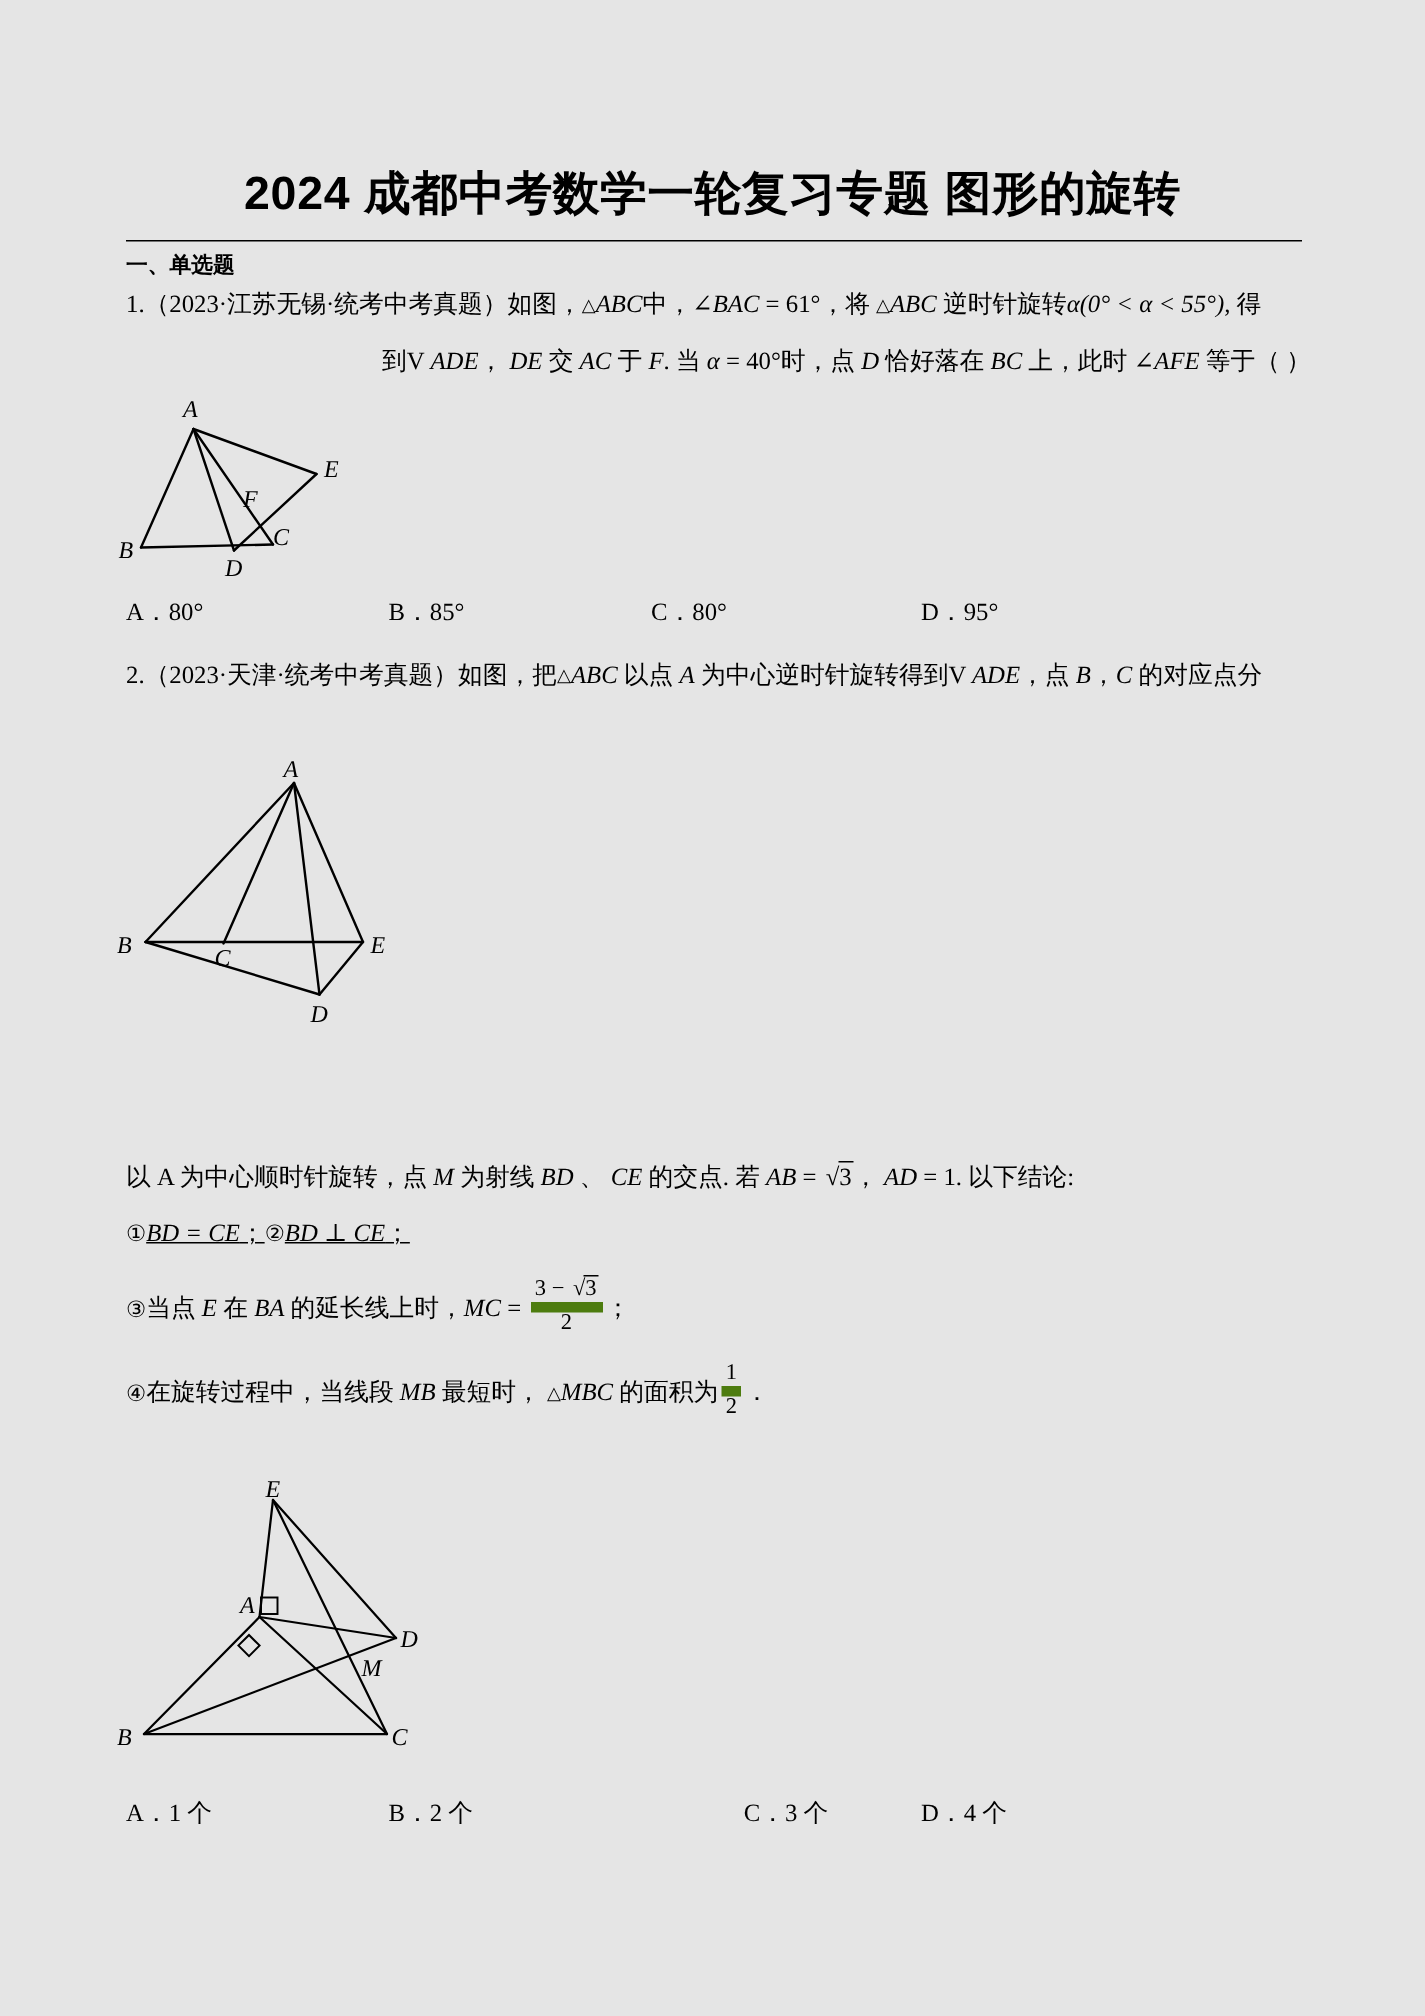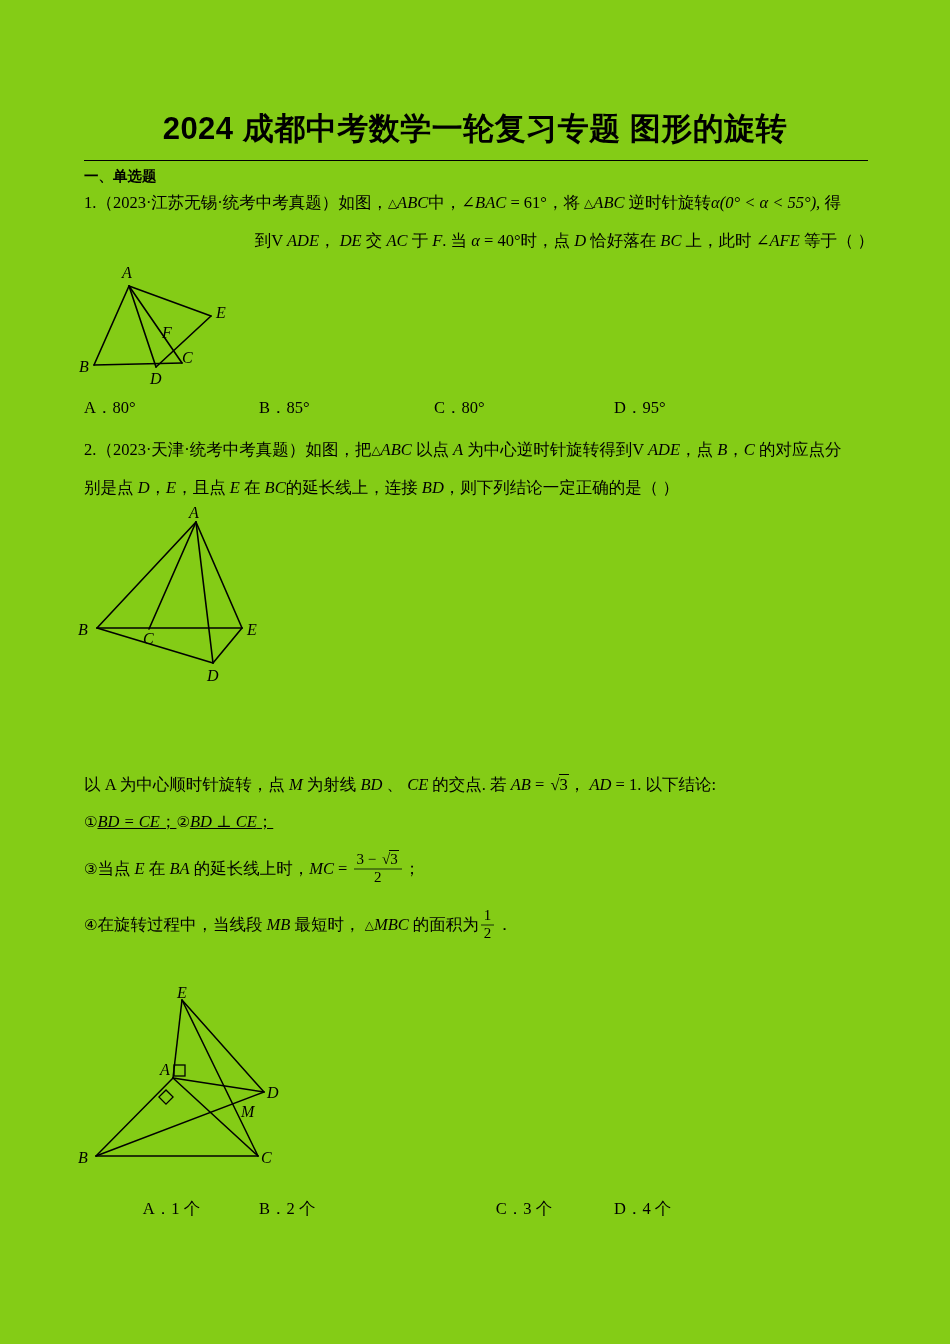--- a/index.html
+++ b/index.html
@@ -14,21 +14,21 @@
     position: relative;
     font-family: "Liberation Serif", "DejaVu Serif", serif;
     color: #000000;
     overflow: hidden;
   }
   .page {
     position: absolute;
     left: 0; top: 0;
     width: 950px;
     height: 1344px;
-    background: #84cc16;
+    background: #e5e5e5;
   }
   .title {
     position: absolute;
     left: 0;
     top: 108px;
     width: 950px;
     text-align: center;
     font-family: "Liberation Sans", "DejaVu Sans", sans-serif;
     font-weight: bold;
     font-size: 31px;
@@ -83,21 +83,21 @@
     display: inline-block;
     vertical-align: -0.55em;
     text-align: center;
     font-size: 15px;
     line-height: 1.05;
     margin: 0 2px;
   }
   .frac .num {
     display: block;
     padding: 0 3px;
-    border-bottom: 2px solid #4d7c0f;
+    border-bottom: 7px solid #4d7c0f;
   }
   .frac .den { display: block; padding: 0 3px; }
   .sqrt-wrap {
     display: inline-block;
     position: relative;
     padding-left: 2px;
   }
   .sqrt-wrap .rad { font-size: 1em; }
   .sqrt-wrap .under {
     border-top: 1px solid #000;
@@ -159,23 +159,20 @@
   </div>
 
   <div class="opts" style="top:397px;">
     <span class="opt" style="width:175px;"><span>A．</span><span>80°</span></span><span class="opt" style="width:175px;"><span>B．</span><span>85°</span></span><span class="opt" style="width:180px;"><span>C．</span><span>80°</span></span><span class="opt"><span>D．</span><span>95°</span></span>
   </div>
 
   <div class="qline" style="top:440px;">
     <span>2.</span><span>（2023·天津·统考中考真题）</span><span>如图，把</span><span class="tri">△</span><span class="mi">ABC</span><span> 以点 </span><span class="mi">A</span><span> 为中心逆时针旋转得到V </span><span class="mi">ADE</span><span>，点 </span><span class="mi">B</span><span>，</span><span class="mi">C</span><span> 的对应点分</span>
   </div>
 
-  <div class="qline" style="top:478px;">
-    <span>别是点 </span><span class="mi">D</span><span>，</span><span class="mi">E</span><span>，且点 </span><span class="mi">E</span><span> 在 </span><span class="mi">BC</span><span>的延长线上，连接 </span><span class="mi">BD</span><span>，则下列结论一定正确的是（  ）</span>
-  </div>
 
   <div class="fig" style="left:70px; top:505px;">
     <svg width="300" height="185" viewBox="0 0 300 185">
       <g stroke="#000" stroke-width="1.6" fill="none" stroke-linecap="round">
 
         <line x1="27" y1="123" x2="172" y2="123"></line>
 
         <line x1="126" y1="17" x2="27" y2="123"></line>
 
         <line x1="126" y1="17" x2="79" y2="124"></line>
@@ -244,16 +241,16 @@
       <text x="107" y="13" font-size="16" font-style="italic" font-family="Liberation Serif, serif">E</text>
       <text x="90" y="90" font-size="16" font-style="italic" font-family="Liberation Serif, serif">A</text>
       <text x="197" y="113" font-size="16" font-style="italic" font-family="Liberation Serif, serif">D</text>
       <text x="171" y="132" font-size="16" font-style="italic" font-family="Liberation Serif, serif">M</text>
       <text x="8" y="178" font-size="16" font-style="italic" font-family="Liberation Serif, serif">B</text>
       <text x="191" y="178" font-size="16" font-style="italic" font-family="Liberation Serif, serif">C</text>
     </svg>
   </div>
 
   <div class="opts" style="top:1198px;">
-    <span class="opt" style="width:175px;text-align:center;"><span>A．</span><span>1 个</span></span><span class="opt" style="width:175px;"><span>B．</span><span>2 个</span></span><span class="opt" style="width:180px;text-align:center;"><span>C．</span><span>3 个</span></span><span class="opt"><span>D．</span><span>4 个</span></span>
+    <span class="opt" style="width:175px;"><span>A．</span><span>1 个</span></span><span class="opt" style="width:175px;"><span>B．</span><span>2 个</span></span><span class="opt" style="width:180px;text-align:center;"><span>C．</span><span>3 个</span></span><span class="opt"><span>D．</span><span>4 个</span></span>
   </div>
 
 </div>
 
 </body></html>

